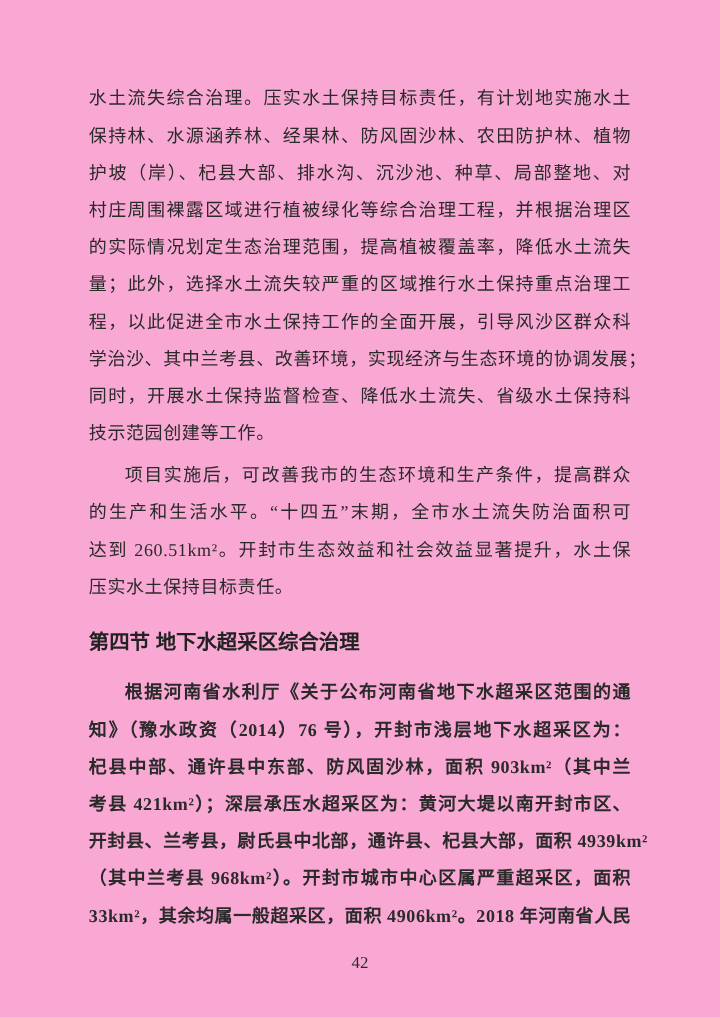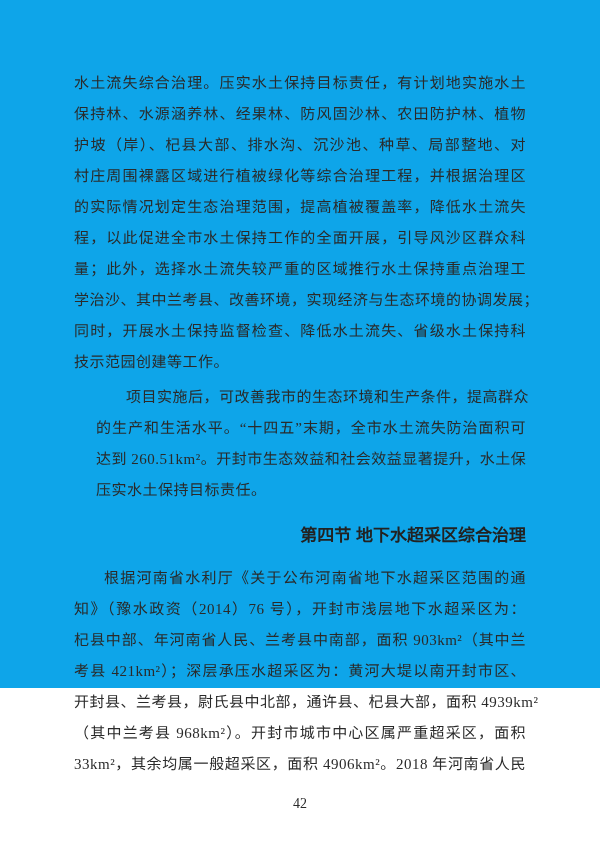--- a/index.html
+++ b/index.html
@@ -8,37 +8,37 @@
   }
   body {
     width: 600px;
     height: 848px;
     background: #ffffff;
     overflow: hidden;
   }
   .page {
     position: relative;
     width: 600px;
-    height: 688px;
-    background: #0ea5e9;
+    height: 848px;
+    background: #f9a8d4;
     color: #2a2a2a;
     font-family: "Liberation Serif", "DejaVu Serif", serif;
   }
   .textcol {
     position: absolute;
     left: 74px;
     top: 68px;
     width: 452px;
   }
   .para {
     margin: 0;
     padding: 0;
   }
-  .para.p2 { margin-top: 4px; margin-left: 22px; }
-  .para.p3 { margin-top: 0; }
+  .para.p2 { margin-top: 4px; }
+  .para.p3 { margin-top: 0; font-weight: bold; }
   .line {
     height: 31px;
     line-height: 31px;
     font-size: 15px;
     letter-spacing: 0.5px;
     text-align: justify;
     text-align-last: justify;
     overflow: visible;
     white-space: nowrap;
   }
@@ -48,21 +48,21 @@
   }
   .line.indent {
     text-indent: 2em;
   }
   .heading {
     margin: 14px 0 12px 0;
     height: 31px;
     line-height: 31px;
     font-size: 17px;
     font-weight: bold;
-    text-align: right;
+    text-align: left;
     font-family: "Liberation Sans", "DejaVu Sans", sans-serif;
     color: #222222;
   }
   .pagenum {
     position: absolute;
     top: 793px;
     left: 0;
     width: 100%;
     height: 22px;
     line-height: 22px;
@@ -77,40 +77,40 @@
 
 <div class="page">
   <div class="textcol">
 
     <div class="para p1">
       <div class="line">水土流失综合治理。压实水土保持目标责任，有计划地实施水土</div>
       <div class="line">保持林、水源涵养林、经果林、防风固沙林、农田防护林、植物</div>
       <div class="line">护坡（岸）、杞县大部、排水沟、沉沙池、种草、局部整地、对</div>
       <div class="line">村庄周围裸露区域进行植被绿化等综合治理工程，并根据治理区</div>
       <div class="line">的实际情况划定生态治理范围，提高植被覆盖率，降低水土流失</div>
+      <div class="line">量；此外，选择水土流失较严重的区域推行水土保持重点治理工</div>
       <div class="line">程，以此促进全市水土保持工作的全面开展，引导风沙区群众科</div>
-      <div class="line">量；此外，选择水土流失较严重的区域推行水土保持重点治理工</div>
       <div class="line">学治沙、其中兰考县、改善环境，实现经济与生态环境的协调发展；</div>
       <div class="line">同时，开展水土保持监督检查、降低水土流失、省级水土保持科</div>
       <div class="line para-end">技示范园创建等工作。</div>
     </div>
 
     <div class="para p2">
       <div class="line indent">项目实施后，可改善我市的生态环境和生产条件，提高群众</div>
       <div class="line">的生产和生活水平。“十四五”末期，全市水土流失防治面积可</div>
       <div class="line">达到 260.51km²。开封市生态效益和社会效益显著提升，水土保</div>
       <div class="line para-end">压实水土保持目标责任。</div>
     </div>
 
     <div class="heading">第四节 地下水超采区综合治理</div>
 
     <div class="para p3">
       <div class="line indent">根据河南省水利厅《关于公布河南省地下水超采区范围的通</div>
       <div class="line">知》（豫水政资（2014）76 号），开封市浅层地下水超采区为：</div>
-      <div class="line">杞县中部、年河南省人民、兰考县中南部，面积 903km²（其中兰</div>
+      <div class="line">杞县中部、通许县中东部、防风固沙林，面积 903km²（其中兰</div>
       <div class="line">考县 421km²）；深层承压水超采区为：黄河大堤以南开封市区、</div>
       <div class="line">开封县、兰考县，尉氏县中北部，通许县、杞县大部，面积 4939km²</div>
       <div class="line">（其中兰考县 968km²）。开封市城市中心区属严重超采区，面积</div>
       <div class="line">33km²，其余均属一般超采区，面积 4906km²。2018 年河南省人民</div>
     </div>
 
   </div>
 
   <div class="pagenum">42</div>
 </div>

